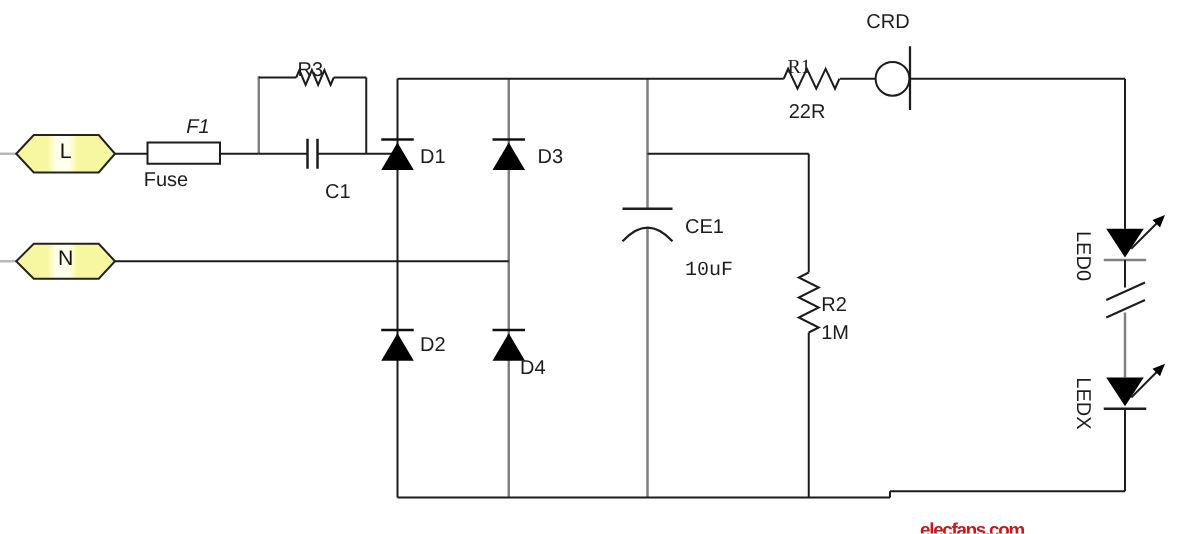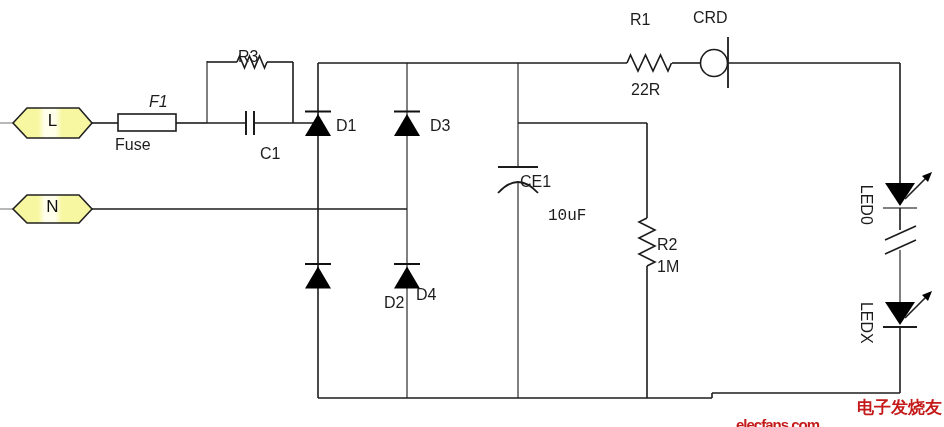--- a/index.html
+++ b/index.html
@@ -140,33 +140,32 @@
   <div class="lbl term-txt ctr" style="left:13px;top:198px;width:79px;">N</div>
 
   <div class="lbl" style="left:149px;top:93px;font-style:italic;">F1</div>
   <div class="lbl" style="left:115px;top:136px;">Fuse</div>
 
   <div class="lbl" style="left:238px;top:28px;margin-top:20px;">R3</div>
   <div class="lbl" style="left:240px;top:145px;margin-left:20px;">C1</div>
 
   <div class="lbl" style="left:336px;top:117px;">D1</div>
   <div class="lbl" style="left:430px;top:117px;">D3</div>
-  <div class="lbl" style="left:336px;top:294px;margin-left:48px;">D2</div>
+  <div class="lbl" style="left:336px;top:268px;">D2</div>
   <div class="lbl" style="left:416px;top:286px;">D4</div>
 
-  <div class="lbl" style="left:520px;top:173px;">CE1</div>
+  <div class="lbl" style="left:548px;top:173px;">CE1</div>
   <div class="lbl" style="left:548px;top:208px;font-family:Liberation Mono, monospace;">10uF</div>
 
   <div class="lbl" style="left:657px;top:236px;">R2</div>
   <div class="lbl" style="left:657px;top:258px;">1M</div>
 
-  <div class="lbl" style="left:630px;top:11px;">R1</div>
+  <div class="lbl" style="left:630px;top:45px;font-family:Liberation Serif, serif;">R1</div>
   <div class="lbl" style="left:631px;top:81px;">22R</div>
 
   <div class="lbl" style="left:693px;top:9px;">CRD</div>
 
   <div class="lbl rot" style="left:844px;top:196px;width:44px;">LED0</div>
   <div class="lbl rot" style="left:844px;top:314px;width:44px;">LEDX</div>
 
   <div class="wm wm-brand" style="left:736px;top:392px;">elecfans.com</div>
-  <div class="wm wm-cn" style="left:857px;top:396px;">电子发烧友</div>
 
 </div>
 
 </body></html>

